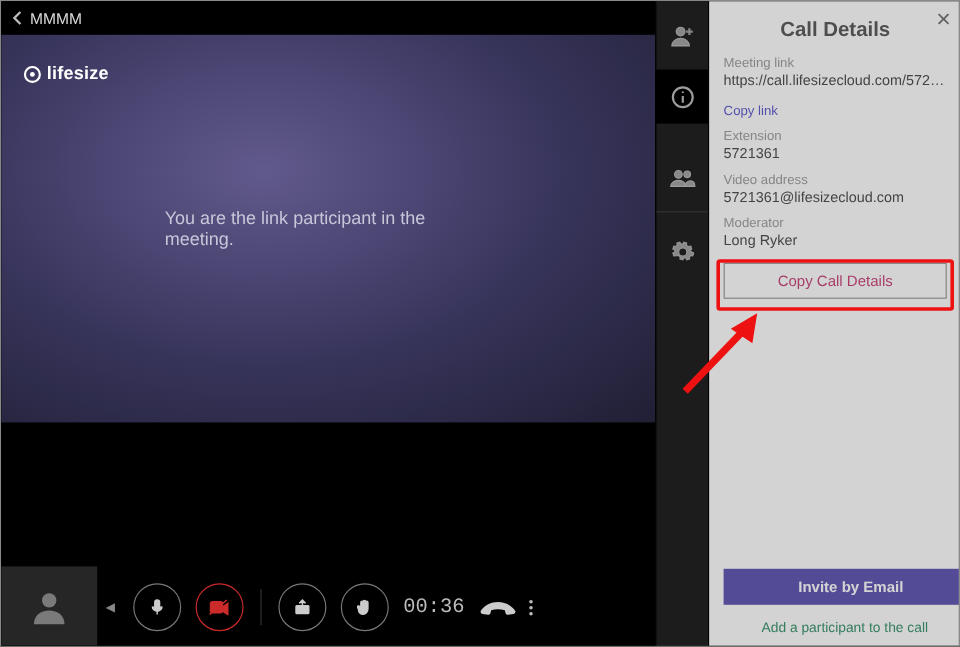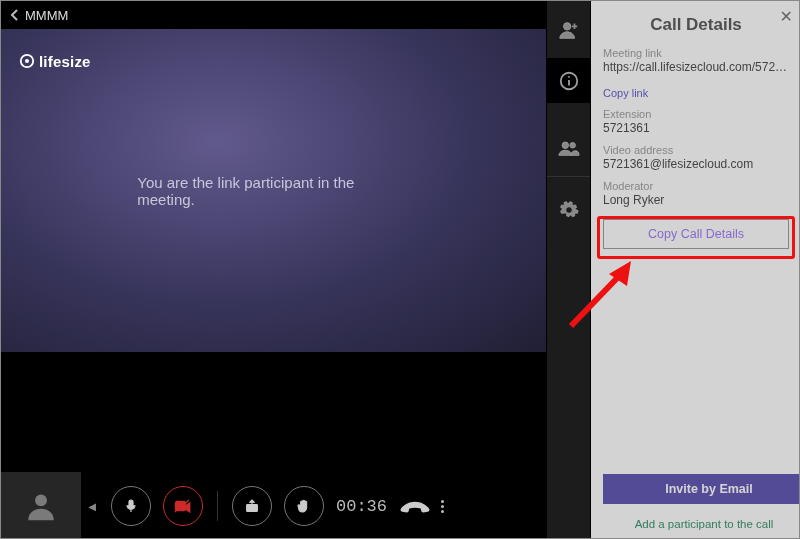--- a/index.html
+++ b/index.html
@@ -2,21 +2,21 @@
 <html><head>
 <meta charset="utf-8">
 <style>
   * { box-sizing: border-box; margin: 0; padding: 0; font-family: Arial, Helvetica, sans-serif; }
   body { width: 800px; height: 539px; background: #000; position: relative; overflow: hidden; border: 1px solid #888; }
   .main { position: absolute; left: 0; top: 0; width: 545px; height: 539px; background:#000; }
   .topbar { height: 28px; background:#000; color:#ccc; display:flex; align-items:center; position:relative; }
   .back-chev { width:28px; height:28px; display:flex; align-items:center; justify-content:center; color:#bbb; }
   .title { position:absolute; left:0; right:0; text-align:left; font-size:13px; color:#ddd;margin-left:24px; }
   .video-area { position:relative; height: 323px; background: radial-gradient(ellipse at 40% 35%, #615a8c 0%, #4a4572 30%, #37345a 55%, #201f34 100%); overflow:hidden;}
-  .logo { position:absolute; top:24px; left:18px; display:flex; align-items:flex-start; gap:4px; color:#fff; font-size:15px; font-weight:700; letter-spacing:0.2px; }
+  .logo { position:absolute; top:24px; left:18px; display:flex; align-items:center; gap:4px; color:#fff; font-size:15px; font-weight:700; letter-spacing:0.2px; }
   .logo svg { display:block; }
   .center-msg { position:absolute; top:50%; left:50%; transform:translate(-50%,-50%); color:#c8c6da; font-size:15px; }
   .below-video { height: 120px; background:#000; }
   .bottom-bar { position:absolute; bottom:0; left:0; width:545px; height:68px; background:#000; display:flex; align-items:center; }
   .self-thumb { width:80px; height:68px; background:#262626; display:flex; align-items:center; justify-content:center; }
   .self-thumb svg { fill:#7a7a7a; }
   .tri { margin:0 6px 0 4px; color:#888; font-size:10px; text-align:center; width:14px;}
   .ctrl { width:40px; height:40px; border-radius:50%; border:1.5px solid #777; display:flex; align-items:center; justify-content:center; margin:0 6px; }
   .ctrl.red { border-color:#cc2b2b; }
   .ctrl.red svg { stroke:#cc2b2b; fill:#cc2b2b;}
@@ -34,21 +34,21 @@
   .sidestrip svg { stroke:#9c9c9c; }
 
   .panel { position:absolute; left:590px; top:0; width:210px; height:539px; background:#fff; }
   .overlay { position:absolute; left:590px; top:0; width:210px; height:539px; background:rgba(130,130,130,0.35); pointer-events:none; }
   .panel-inner { padding: 8px 12px 10px 12px; }
   .close { position:absolute; top:6px; right:8px; color:#555; font-size:16px; }
   .panel h1 { font-size:17px; font-weight:700; color:#333; text-align:center; margin:6px 0 12px 0; }
   .field-label { font-size:11px; color:#888; margin-top:9px; }
   .field-value { font-size:12px; color:#222; margin-top:1px; overflow:hidden; text-overflow:ellipsis; white-space:nowrap; }
   .copy-link { font-size:11px; color:#3a35c2; margin-top:13px; }
-  .copy-btn { width:100%; height:30px; border:1px solid #888; background:#fff; color:#8b5cf6; font-size:12.5px; margin-top:12px; cursor:pointer; }
+  .copy-btn { width:100%; height:30px; border:1px solid #888; background:#fff; color:#be185d; font-size:12.5px; margin-top:12px; cursor:pointer; }
   .copy-highlight { position:absolute; border:3px solid #e11; border-radius:3px; left: 596px; top: 215px; width: 198px; height: 43px; pointer-events:none;}
   .arrow { position:absolute; left:560px; top:255px; width:80px; height:80px; pointer-events:none; }
   .invite-btn { position:absolute; left:12px; bottom:36px; width:212px; height:30px; background:#3b2fa0; color:#fff; border:none; font-size:12.5px; font-weight:700; cursor:pointer;}
   .add-link { position:absolute; left:0; bottom:10px; width:210px; text-align:center; font-size:11.5px; color:#0a7a4a;padding-left:16px; }
 </style>
 </head>
 <body>
 
 <div class="main">
   <div class="topbar">

